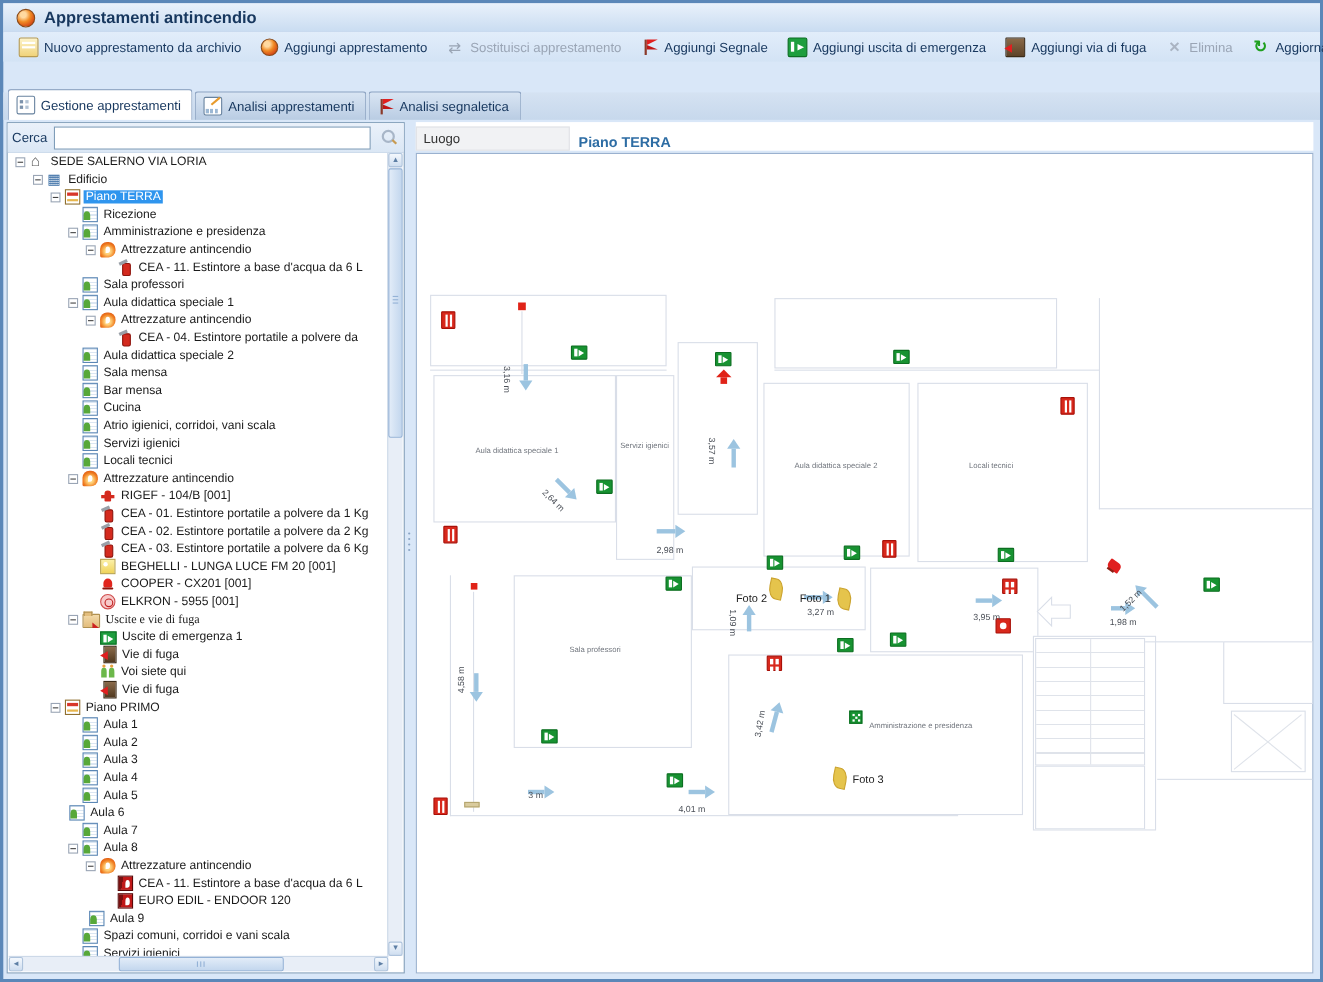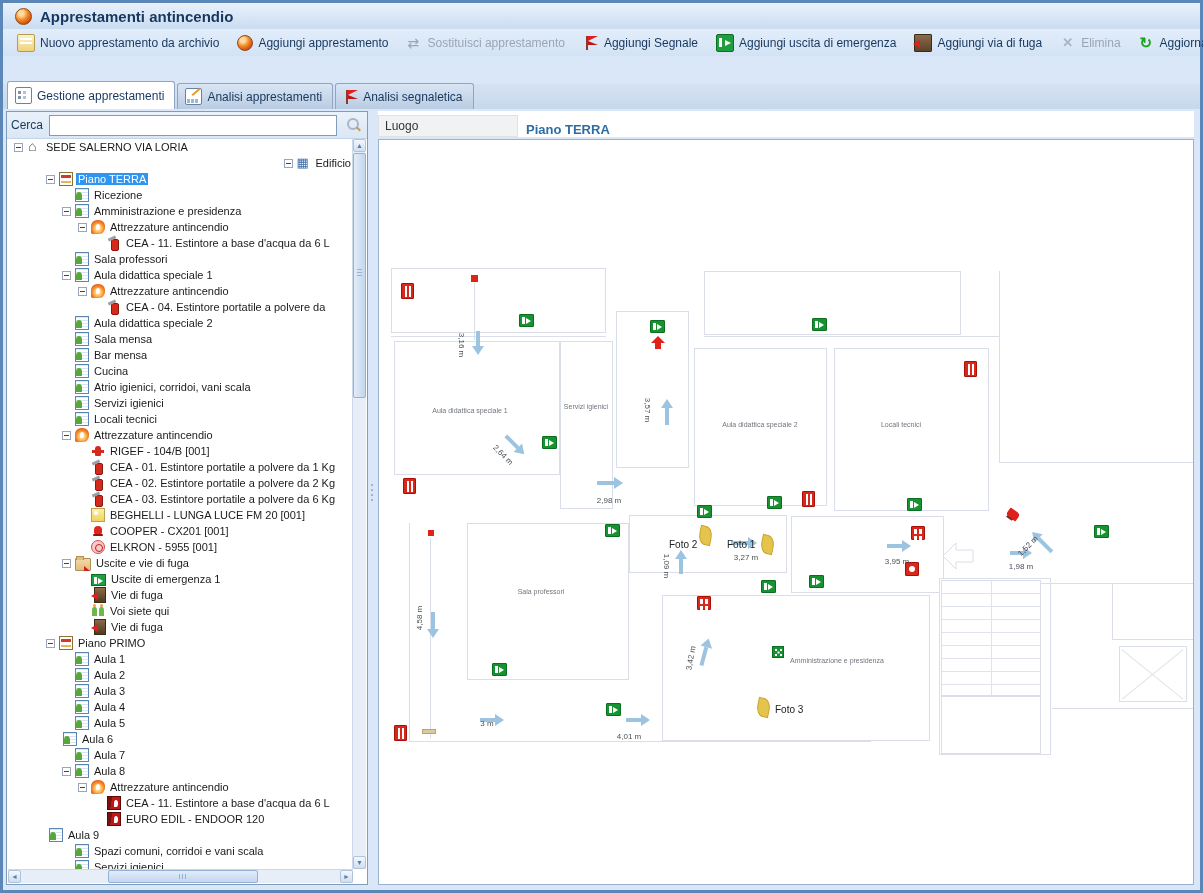--- a/index.html
+++ b/index.html
@@ -217,21 +217,21 @@
         <span class="lbl">Cerca</span>
         <input type="text" value="" style="">
         <span class="magbtn"></span>
       </div>
       <div class="tree" id="tree">
           <div class="trow" style="padding-left: 6px;">
             <span class="texp"></span>
             <span class="ti ti-home"></span>
             <span class="tlabel">SEDE SALERNO VIA LORIA</span>
           </div>
-          <div class="trow" style="padding-left: 22px; justify-content: flex-end;">
+          <div class="trow" style="padding-left: 22px;">
             <span class="texp"></span>
             <span class="ti ti-building"></span>
             <span class="tlabel">Edificio</span>
           </div>
           <div class="trow sel" style="padding-left: 38px;">
             <span class="texp"></span>
             <span class="ti ti-floor"></span>
             <span class="tlabel">Piano TERRA</span>
           </div>
           <div class="trow" style="padding-left: 54px;">
@@ -342,21 +342,21 @@
           <div class="trow" style="padding-left: 70px;">
             <span style="width: 13px; flex: 0 0 auto;"></span>
             <span class="ti ti-bell"></span>
             <span class="tlabel">COOPER - CX201 [001]</span>
           </div>
           <div class="trow" style="padding-left: 70px;">
             <span style="width: 13px; flex: 0 0 auto;"></span>
             <span class="ti ti-alarm"></span>
             <span class="tlabel">ELKRON - 5955 [001]</span>
           </div>
-          <div class="trow" style="padding-left: 54px;">
+          <div class="trow" style="padding-left: 54px; font-family: Liberation Serif, serif;">
             <span class="texp"></span>
             <span class="ti ti-folder"></span>
             <span class="tlabel">Uscite e vie di fuga</span>
           </div>
           <div class="trow" style="padding-left: 70px;">
             <span style="width: 13px; flex: 0 0 auto;"></span>
             <span class="ti ti-exitg"></span>
             <span class="tlabel">Uscite di emergenza 1</span>
           </div>
           <div class="trow" style="padding-left: 70px;">
@@ -427,21 +427,21 @@
           <div class="trow" style="padding-left: 86px;">
             <span style="width: 13px; flex: 0 0 auto;"></span>
             <span class="ti ti-extbook"></span>
             <span class="tlabel">CEA - 11. Estintore a base d'acqua da 6 L</span>
           </div>
           <div class="trow" style="padding-left: 86px;">
             <span style="width: 13px; flex: 0 0 auto;"></span>
             <span class="ti ti-extbook"></span>
             <span class="tlabel">EURO EDIL - ENDOOR 120</span>
           </div>
-          <div class="trow" style="padding-left: 28px;">
+          <div class="trow" style="padding-left: 60px;">
             <span style="width: 13px; flex: 0 0 auto;"></span>
             <span class="ti ti-room"></span>
             <span class="tlabel">Aula 9</span>
           </div>
           <div class="trow" style="padding-left: 54px;">
             <span style="width: 13px; flex: 0 0 auto;"></span>
             <span class="ti ti-room"></span>
             <span class="tlabel">Spazi comuni, corridoi e vani scala</span>
           </div>
           <div class="trow" style="padding-left: 54px;">

